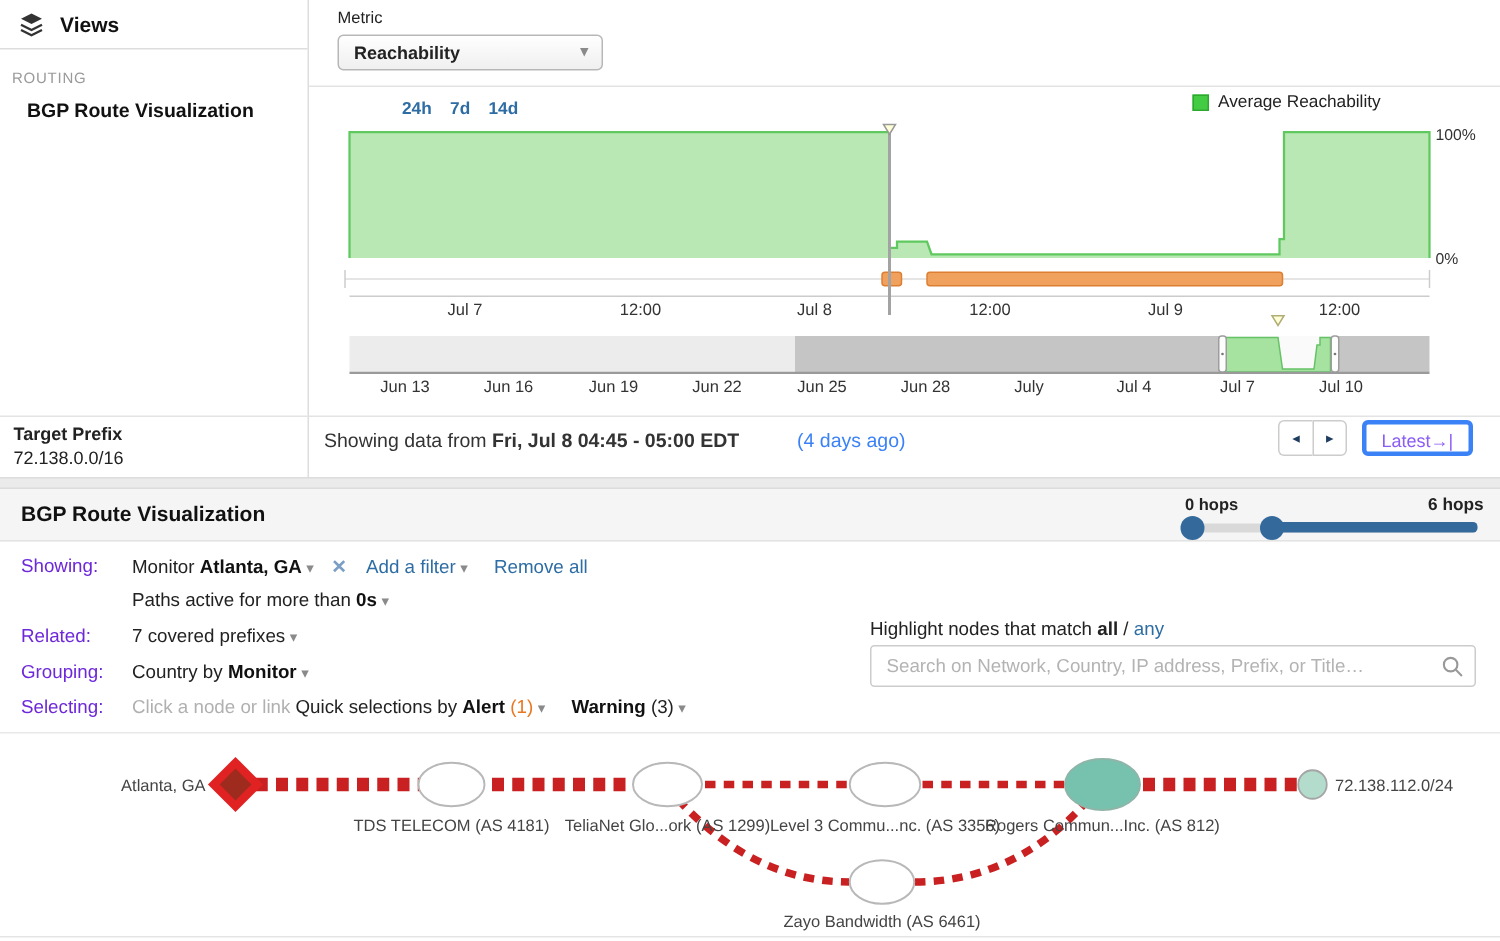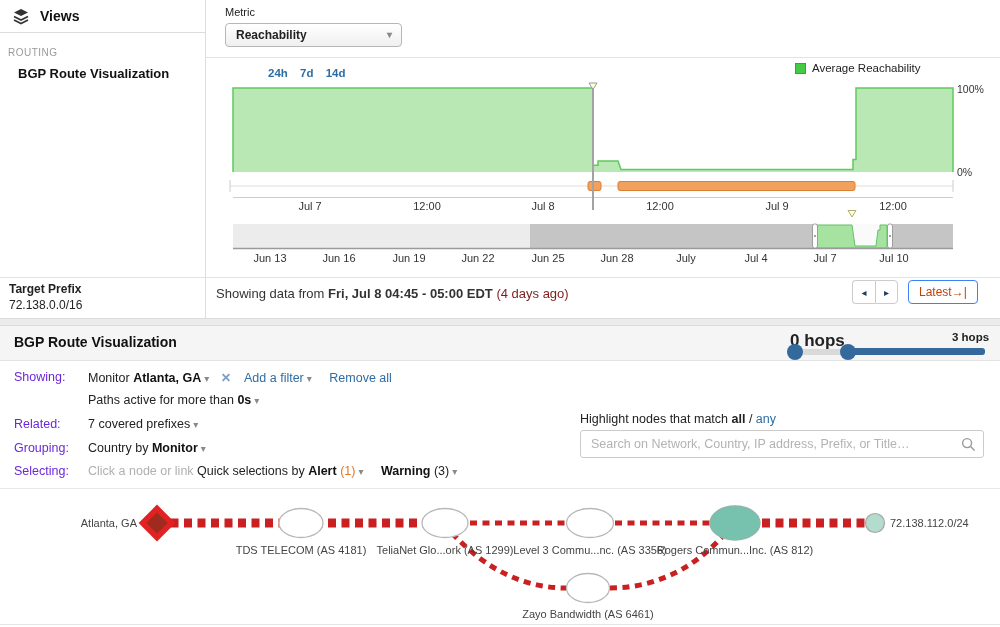--- a/index.html
+++ b/index.html
@@ -28,34 +28,34 @@
   .legend { left:795px; top:62px; display:flex; align-items:center; }
   .legend-swatch { width:11px; height:11px; background:#44cb44; border:1px solid #2ea82e; margin-right:6px; }
   .legend-text { font-size:11.5px; color:#222; }
 
   .caret { color:#8a8a8a; font-size:10px; margin-left:3px; }
   .blue-link { color:#2e6da4; cursor:pointer; }
 
   
   .status-divider { left:0; top:277px; width:1000px; height:1px; background:#e3e3e3; }
   .status-text { left:216px; top:286px; font-size:13px; color:#333; }
-  .status-ago { color:#7f1d1d; }
+  .status-ago { color:#3b82f6;margin-left:35px; }
   .nav-group { left:852px; top:280px; display:flex; }
   .nav-btn { width:23px; height:24px; border:1px solid #ccc; background:#fff; color:#1d3c5e; font-size:10px;
     display:flex; align-items:center; justify-content:center; cursor:pointer; }
   .nav-btn.prev { border-radius:4px 0 0 4px; border-right:none; }
   .nav-btn.next { border-radius:0 4px 4px 0; }
-  .latest-btn { left:908px; top:280px; height:24px; padding:0 10px; border:1px solid #3b82f6; border-radius:4px;
-    background:#fff; color:#c2410c; font-size:12px; line-height:22px; cursor:pointer; }
+  .latest-btn { left:908px; top:280px; height:24px; padding:0 10px; border:3px solid #3b82f6; border-radius:4px;
+    background:#fff; color:#8b5cf6; font-size:12px; line-height:22px; cursor:pointer; }
 
   
   .panel-gap { left:0; top:318px; width:1000px; height:8px; background:#ebebeb; border-top:1px solid #dcdcdc; border-bottom:1px solid #dcdcdc; }
   .panel-header { left:0; top:326px; width:1000px; height:35px; background:#f5f5f5; border-bottom:1px solid #e3e3e3; }
   .panel-title { left:14px; top:334px; font-size:14px; font-weight:bold; color:#111; }
-  .hops-min { left:790px; top:331px; font-size:17px; font-weight:bold; }
+  .hops-min { left:790px; top:331px; font-size:11px; font-weight:bold; }
   .hops-max { left:952px; top:331px; font-size:11.5px; font-weight:bold; }
   .slider-track { left:793px; top:349px; width:192px; height:6px; background:#d9d9d9; border-radius:3px; cursor:pointer; }
   .slider-fill { left:848px; top:348px; width:137px; height:7px; background:#34699c; border-radius:3px; }
   .slider-handle { width:16px; height:16px; border-radius:50%; background:#34699c; cursor:grab; }
   .handle-a { left:787px; top:344px; }
   .handle-b { left:840px; top:344px; }
 
   .frow { font-size:12.5px; white-space:nowrap; }
   .frow b { color:#111; }
   .row-label { color:#6d28d9; }
@@ -178,21 +178,21 @@
     <div class="nav-btn prev">◂</div>
     <div class="nav-btn next">▸</div>
   </div>
   <div class="abs latest-btn">Latest→|</div>
 
   <div class="abs panel-gap"></div>
   <div class="abs panel-header"></div>
   <div class="abs panel-title">BGP Route Visualization</div>
 
   <div class="abs hops-min">0 hops</div>
-  <div class="abs hops-max">3 hops</div>
+  <div class="abs hops-max">6 hops</div>
   <div class="abs slider-track"></div>
   <div class="abs slider-fill"></div>
   <div class="abs slider-handle handle-a"></div>
   <div class="abs slider-handle handle-b"></div>
 
   <div class="abs frow row-label" style="left:14px; top:370px;">Showing:</div>
   <div class="abs frow" style="left:88px; top:370px;">
     <span><span>Monitor</span>
       <b>Atlanta, GA</b><span class="caret">▾</span></span>
     <span class="close-x">✕</span>

